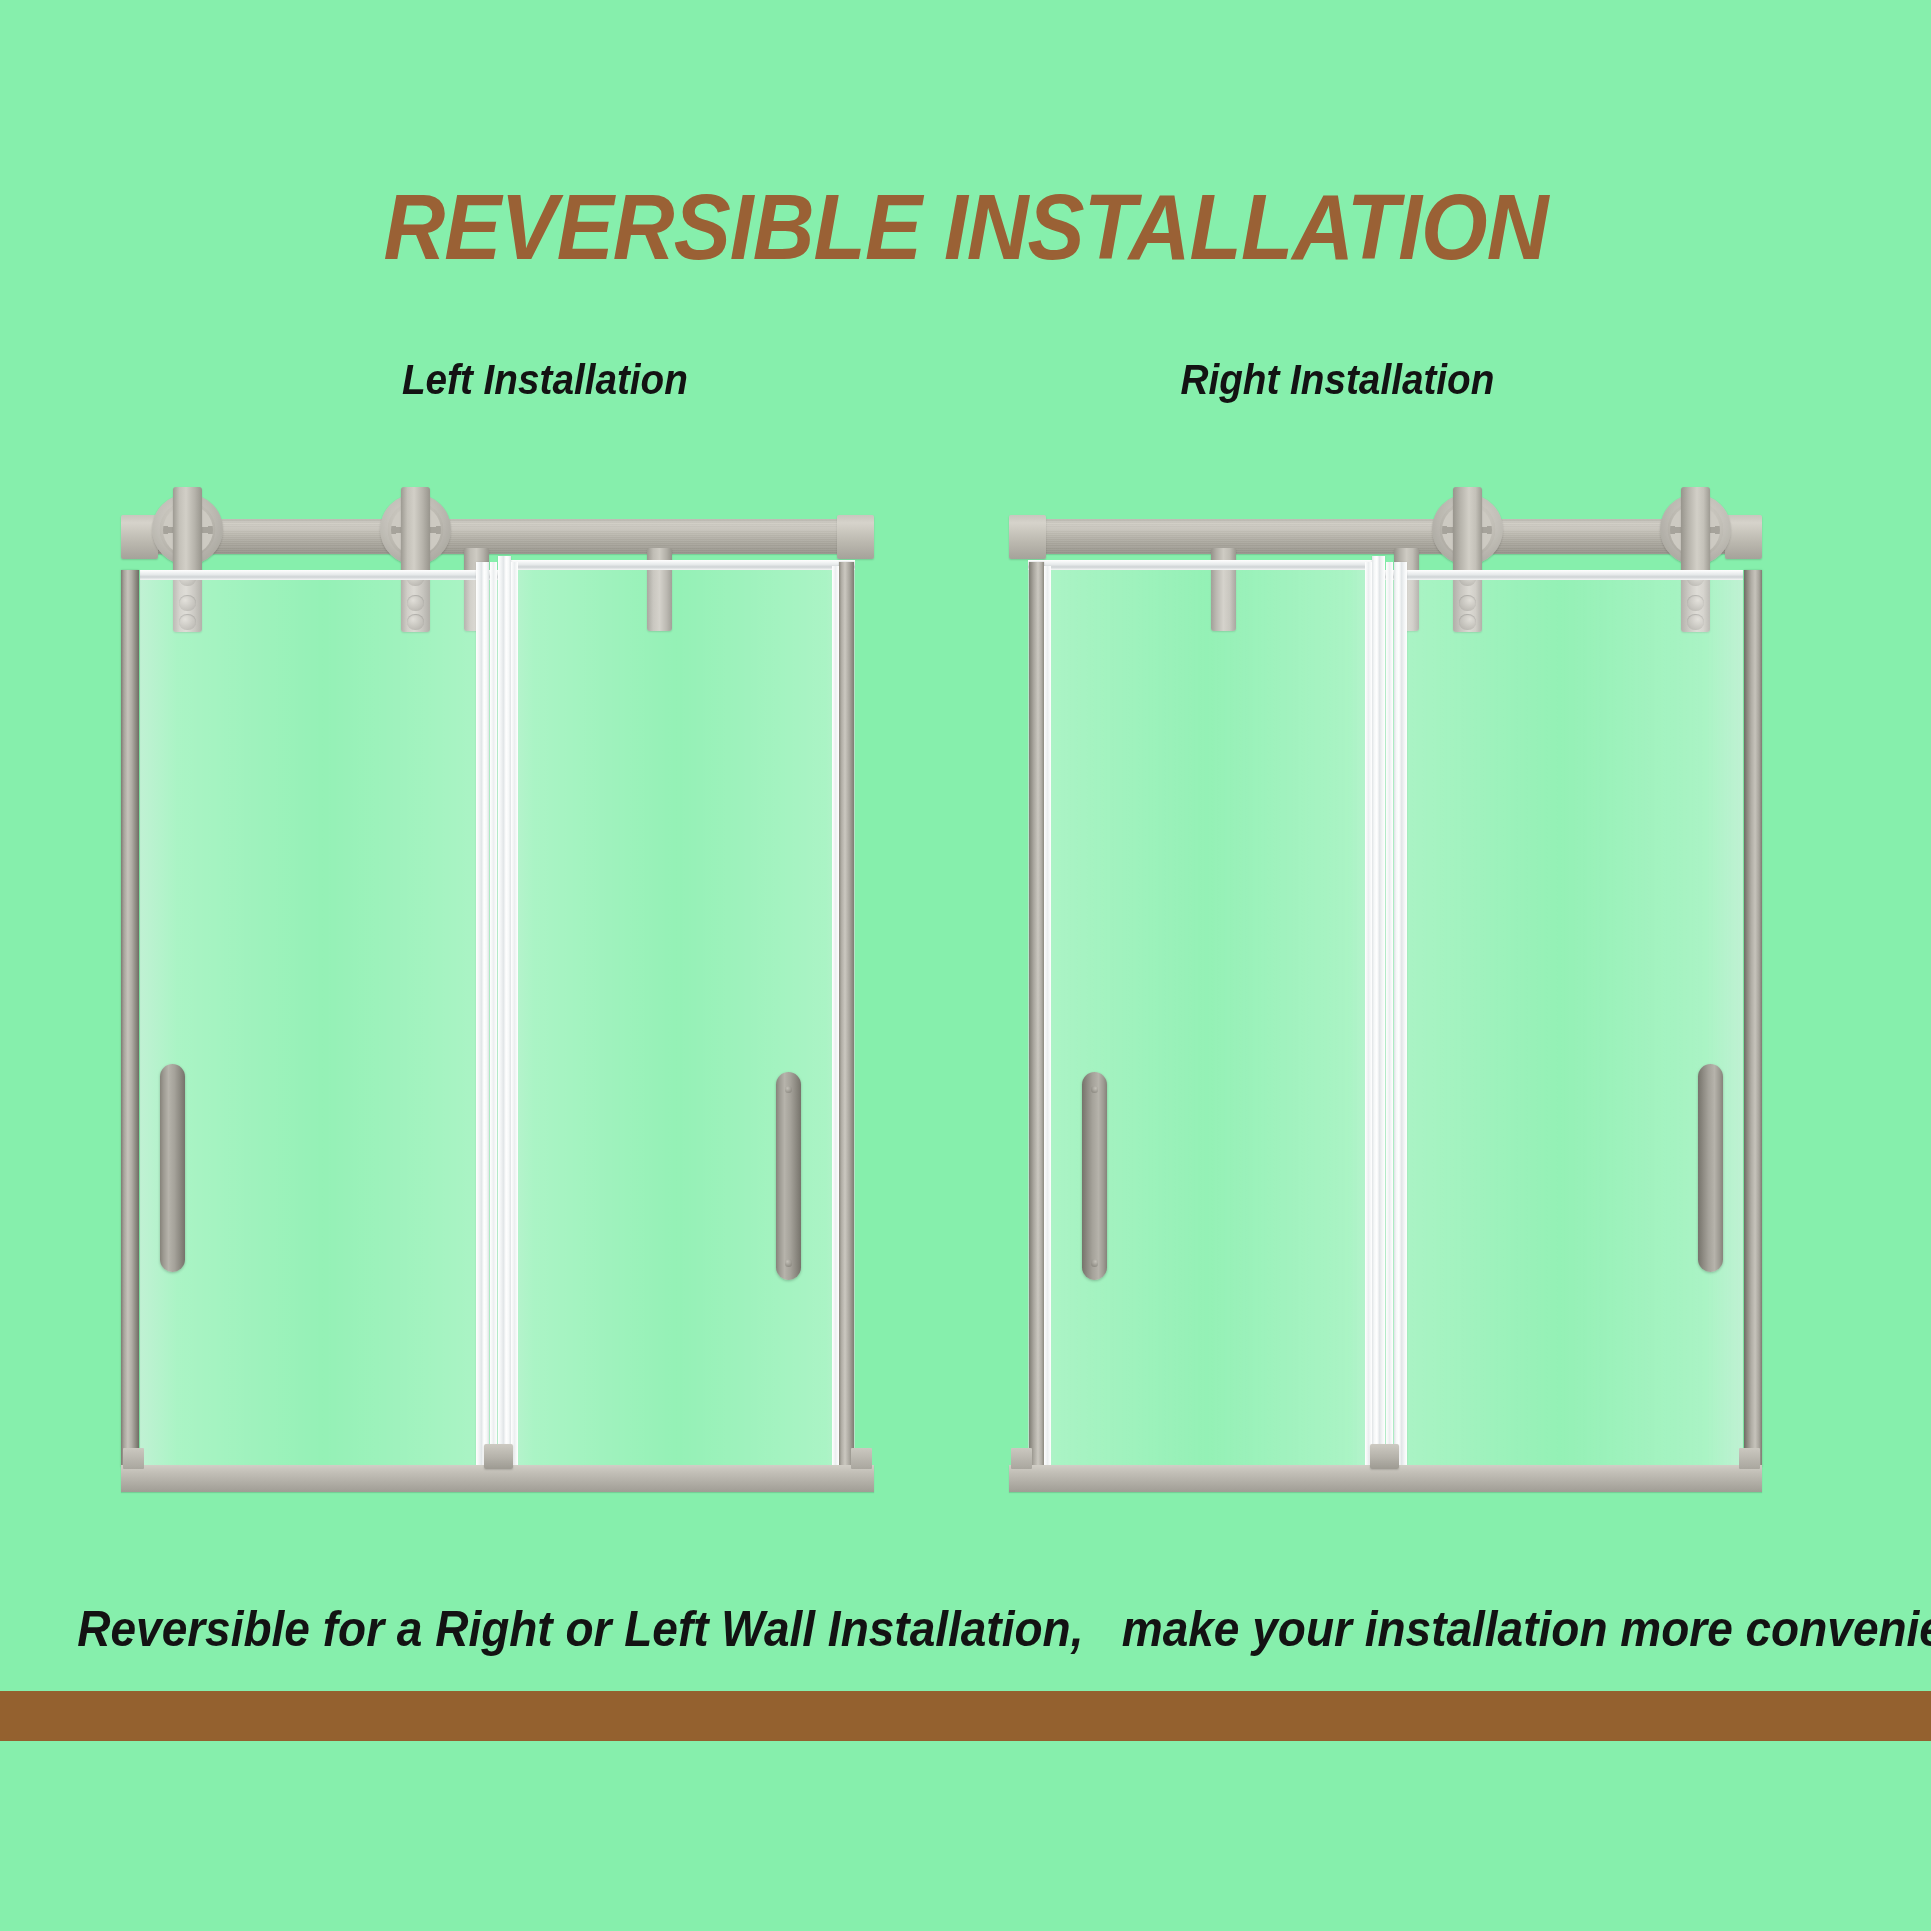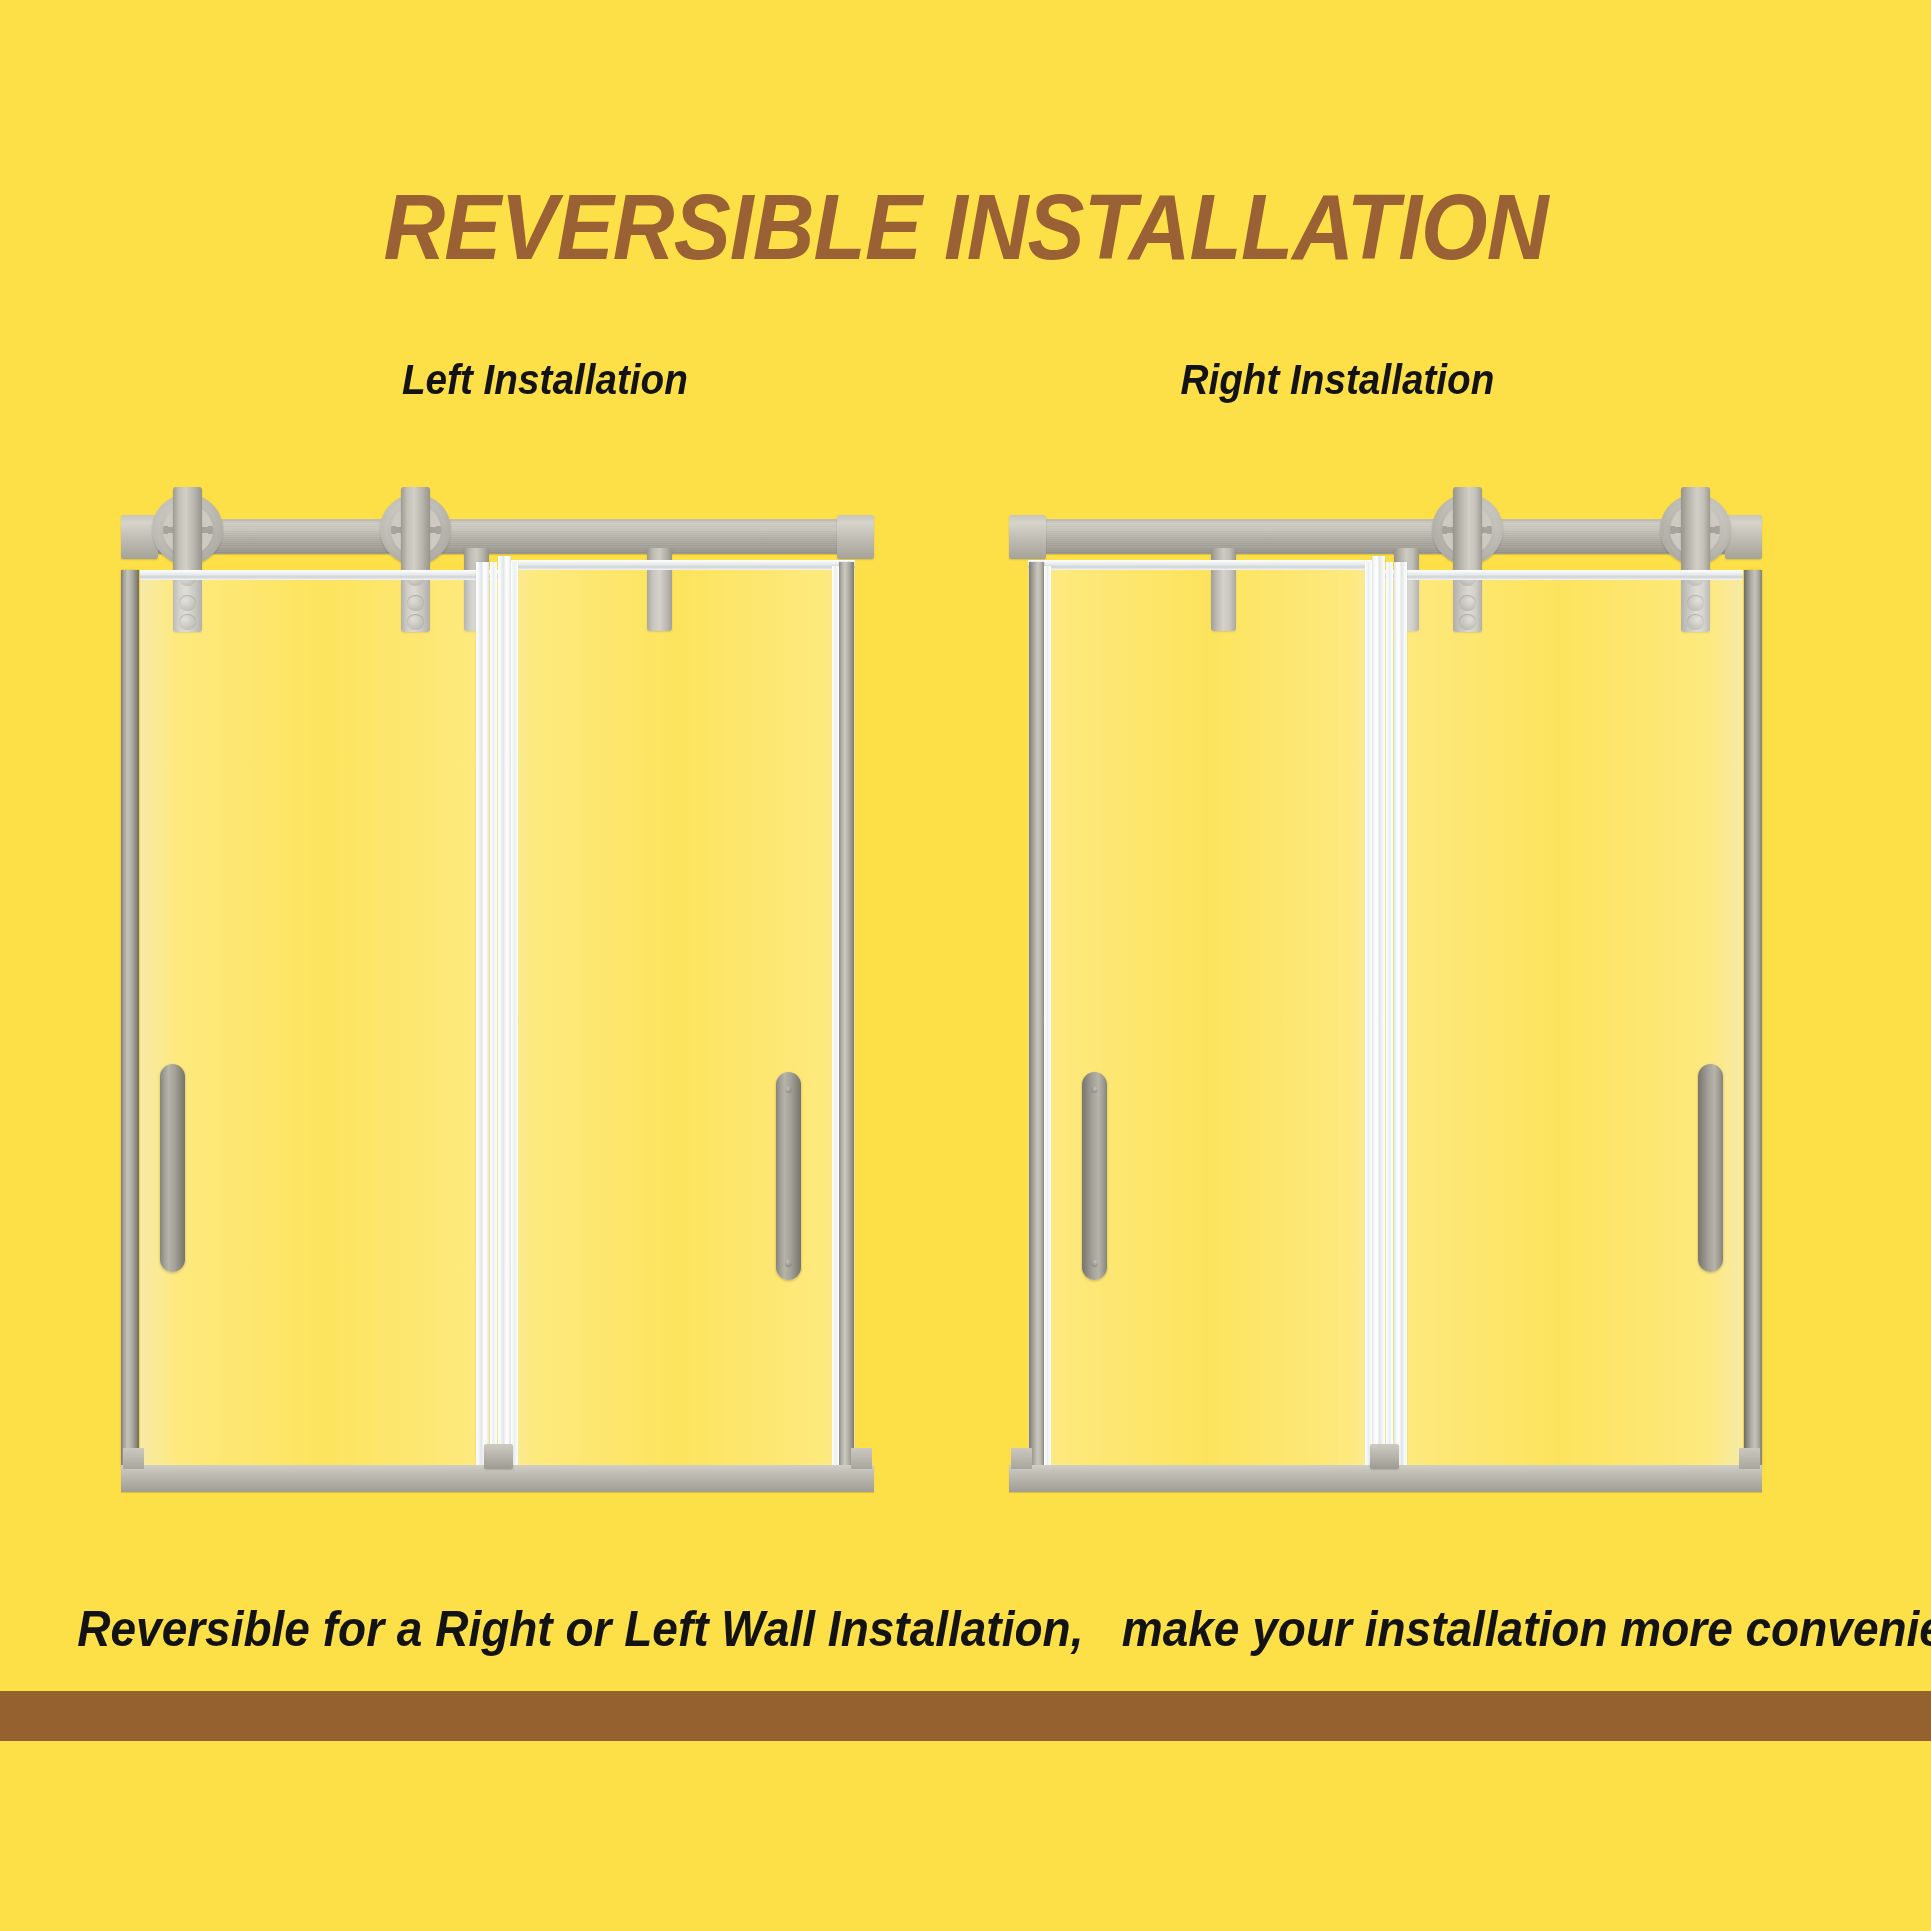--- a/index.html
+++ b/index.html
@@ -6,21 +6,21 @@
   html, body {
     margin: 0; padding: 0;
     width: 1931px; height: 1931px;
     background: #ffffff;
     font-family: "Liberation Sans", sans-serif;
     overflow: hidden;
   }
   #page {
     position: relative;
     width: 1931px; height: 1931px;
-    background: #fde047;
+    background: #86efac;
   }
 
   
   .main-title {
     position: absolute;
     left: 0; top: 179px;
     width: 1931px;
     text-align: center;
     font-family: "Liberation Sans Narrow", "Liberation Sans", sans-serif;
     font-size: 93px;

